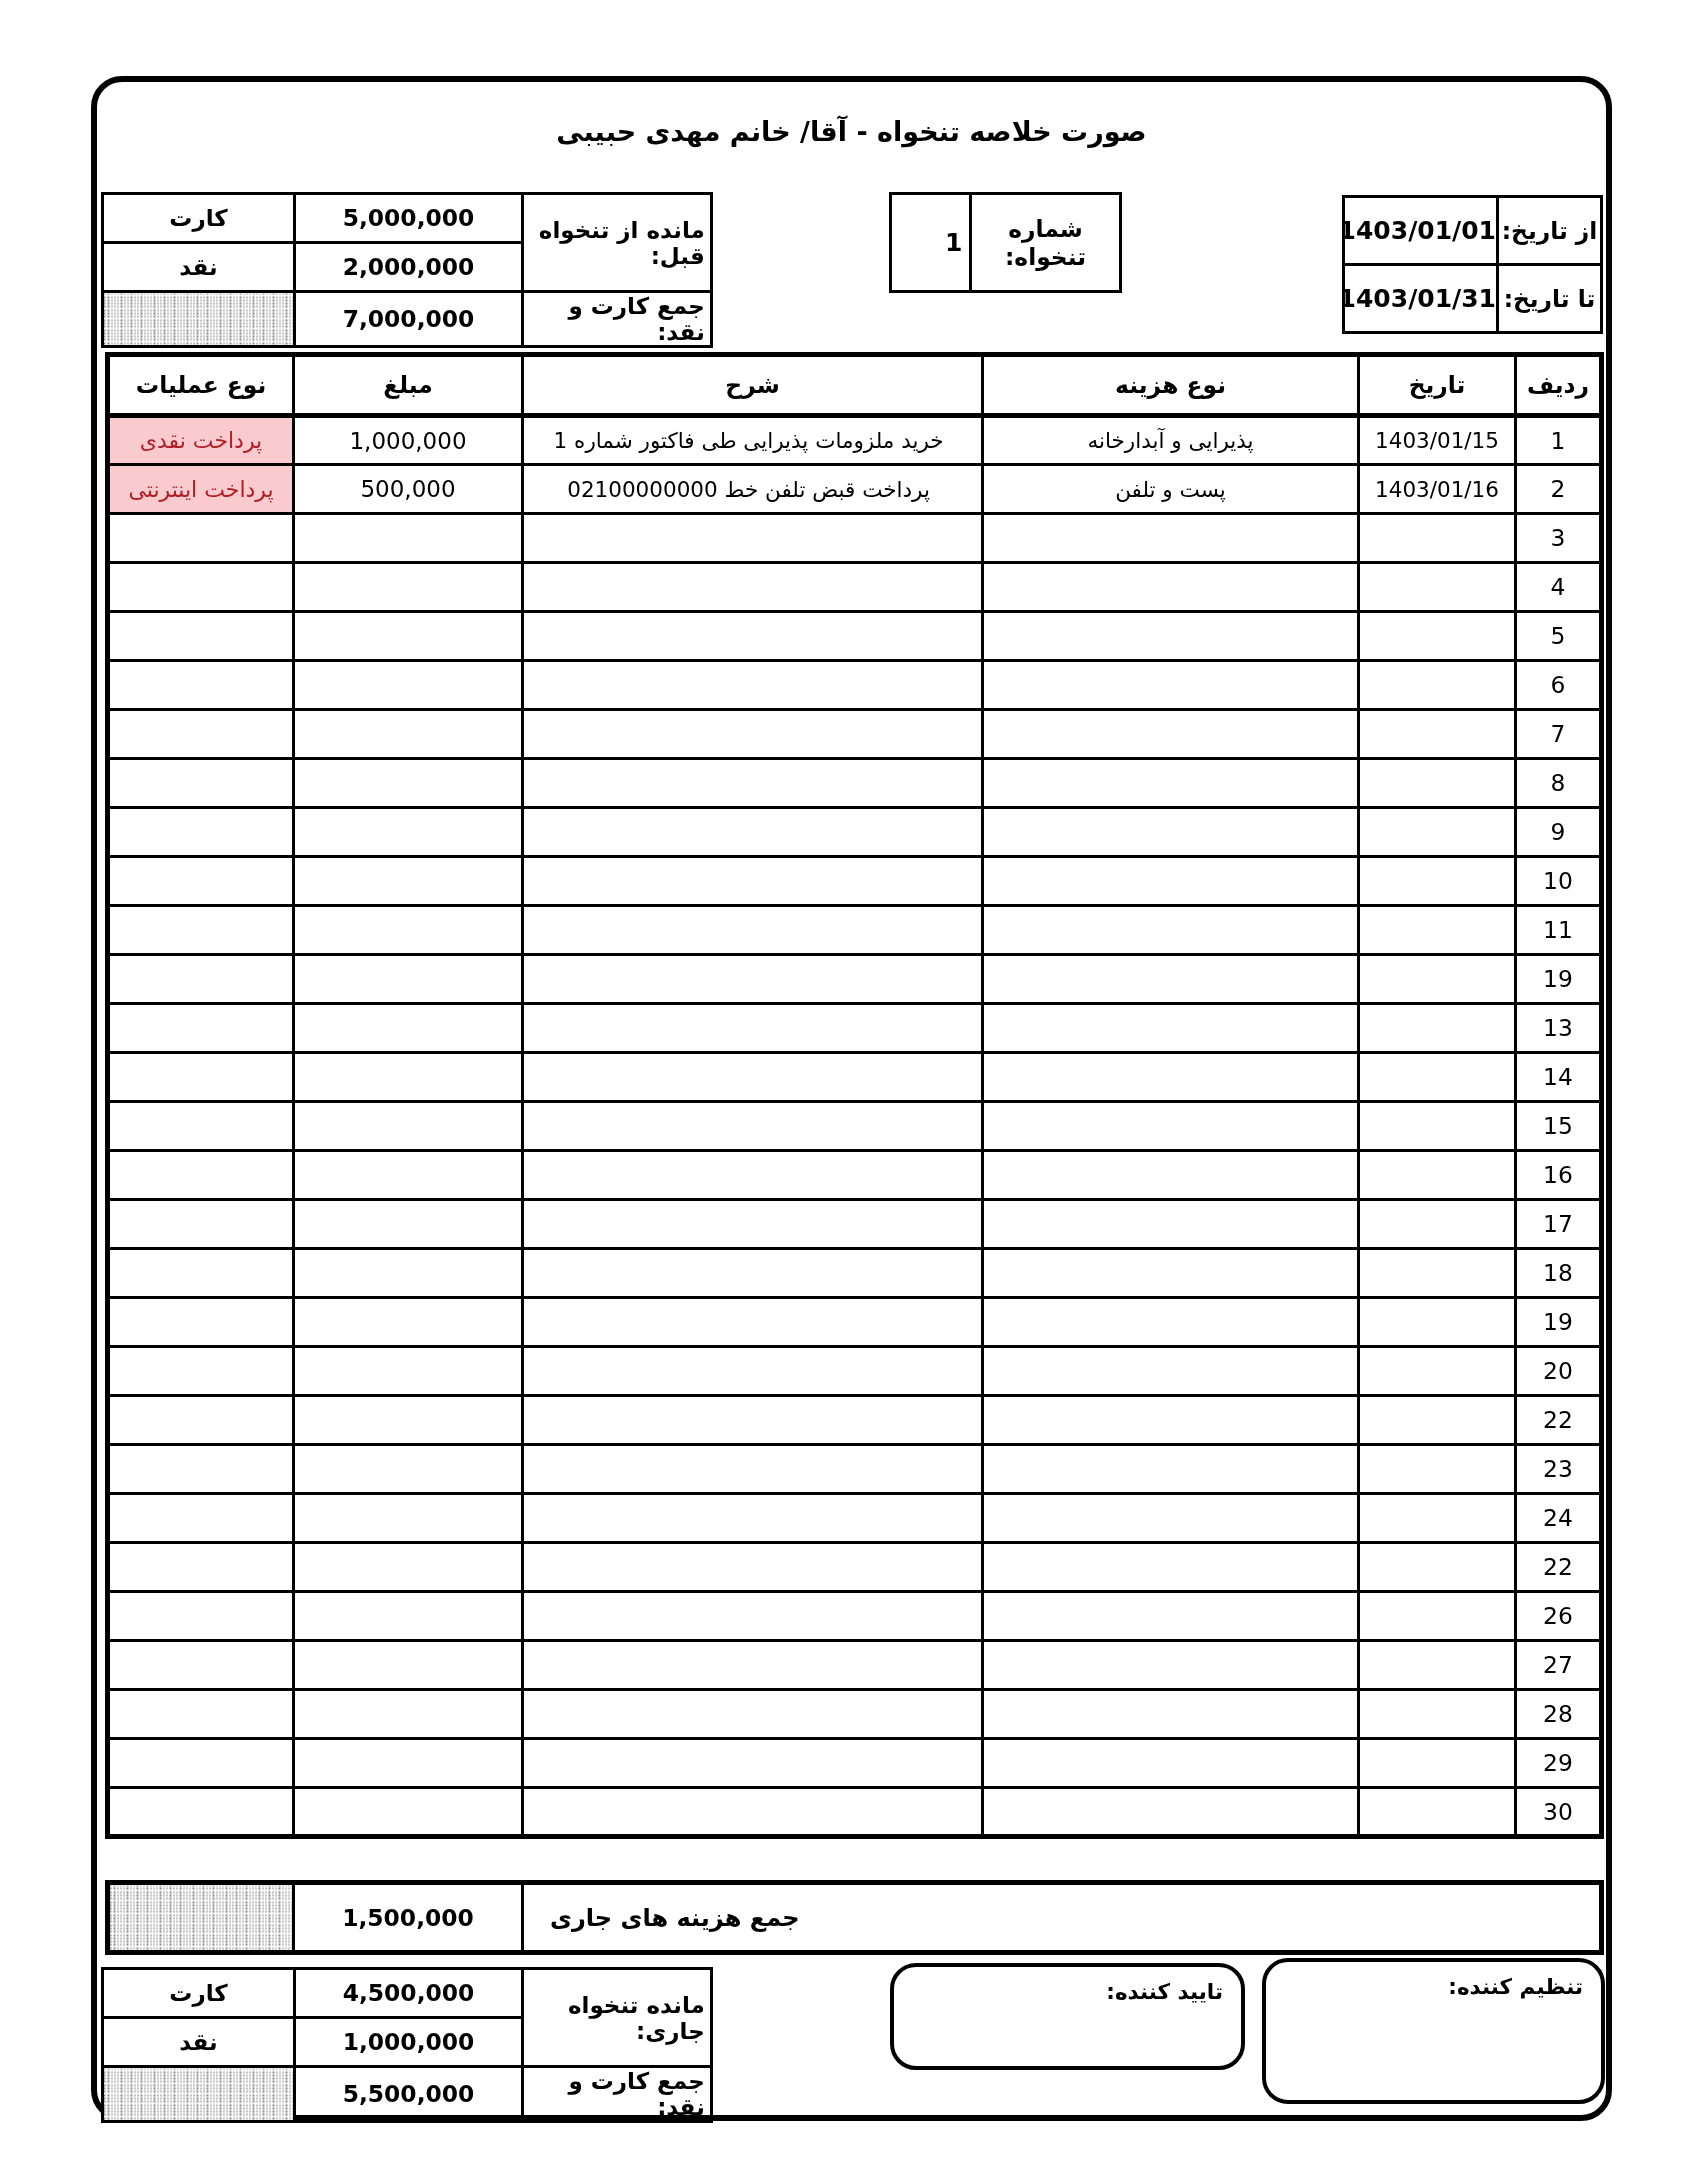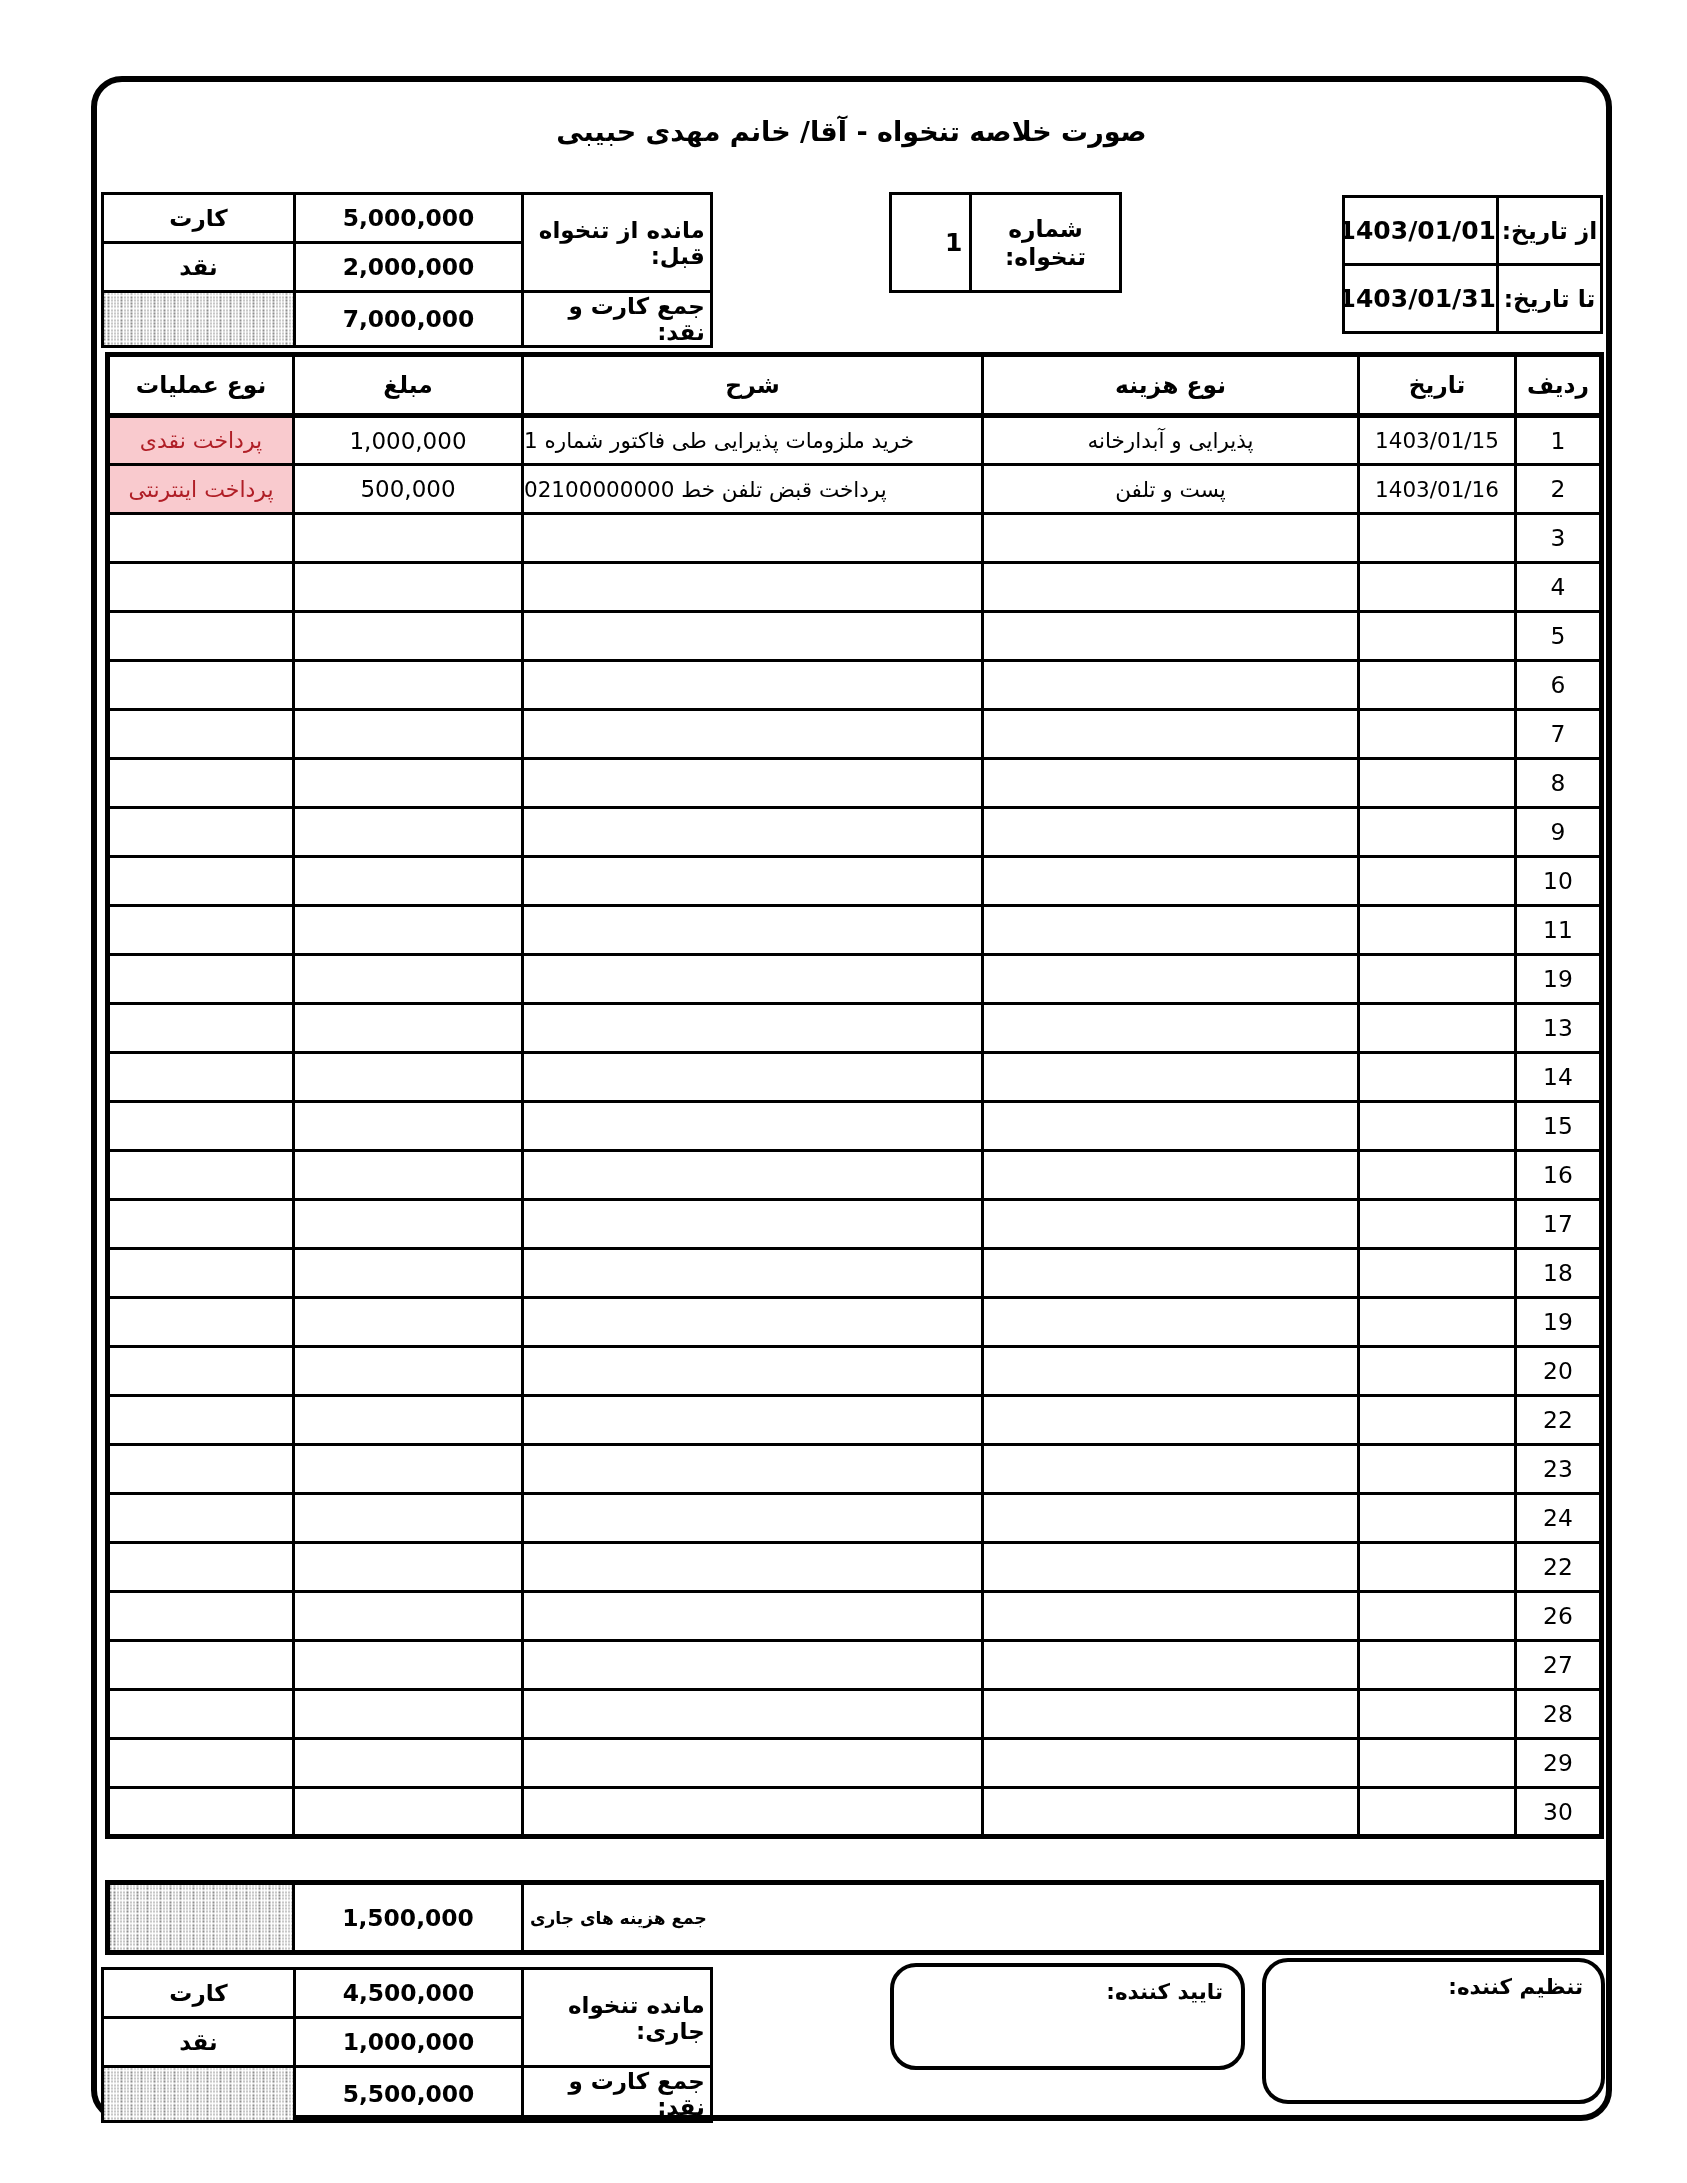--- a/index.html
+++ b/index.html
@@ -65,30 +65,30 @@
 
   
   .main-box { left:105px; top:352px; }
   .main-table { width:1494px; border:5.2px solid #000; }
   .main-table thead tr { height:61px; }
   .main-table thead td { font-weight:bold; font-size:23.4px; border-bottom-width:5.2px; }
   .main-table tbody tr { height:49px; }
   .cell-row { font-size:23.4px; }
   .cell-date { font-size:21.5px; }
   .cell-expense { font-size:21.5px; }
-  .cell-desc { font-size:21.5px; text-align:left; padding-right:7.8px; }
+  .cell-desc { font-size:21.5px; text-align:center; padding-right:7.8px; }
   .cell-amount { font-size:23px; }
   .cell-op { font-size:22px; }
   .op-filled { background:var(--hl-bg,#F9CACE); color:var(--hl-text,#B01E26); }
 
   
   .total-box { left:105px; top:1880px; }
   .total-table { width:1494px; border:5.2px solid #000; }
   .total-table tr { height:70px; }
-  .total-label { font-weight:bold; font-size:17px; text-align:left; padding-left:6px; }
+  .total-label { font-weight:bold; font-size:24px; text-align:left; padding-left:26px; }
   .total-amount { font-weight:bold; font-size:23.4px; }
 
   
   .curr-box { left:101px; top:1967px; }
 
   
   .sig-box {
     border:4.6px solid #000; border-radius:26px;
     background:#fff;
   }

